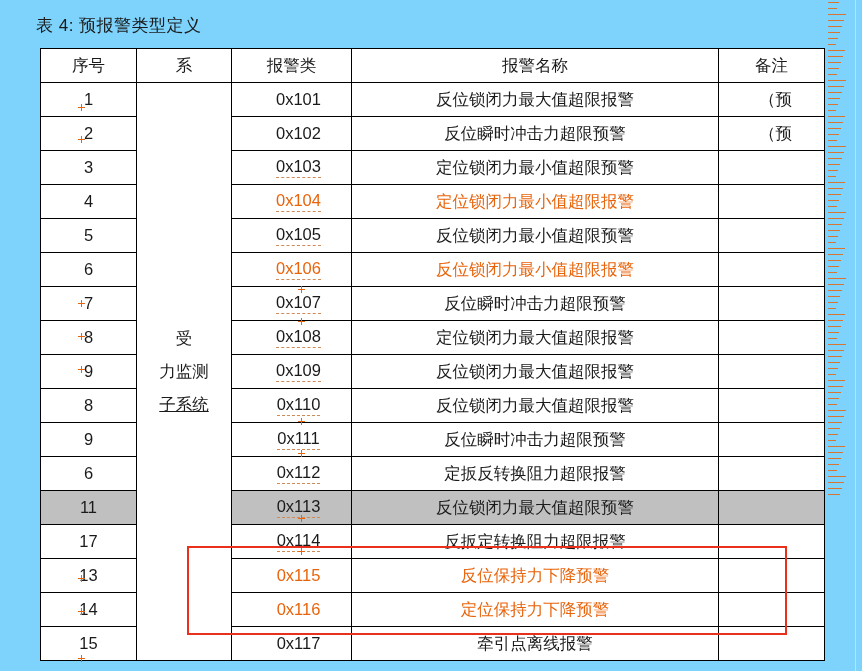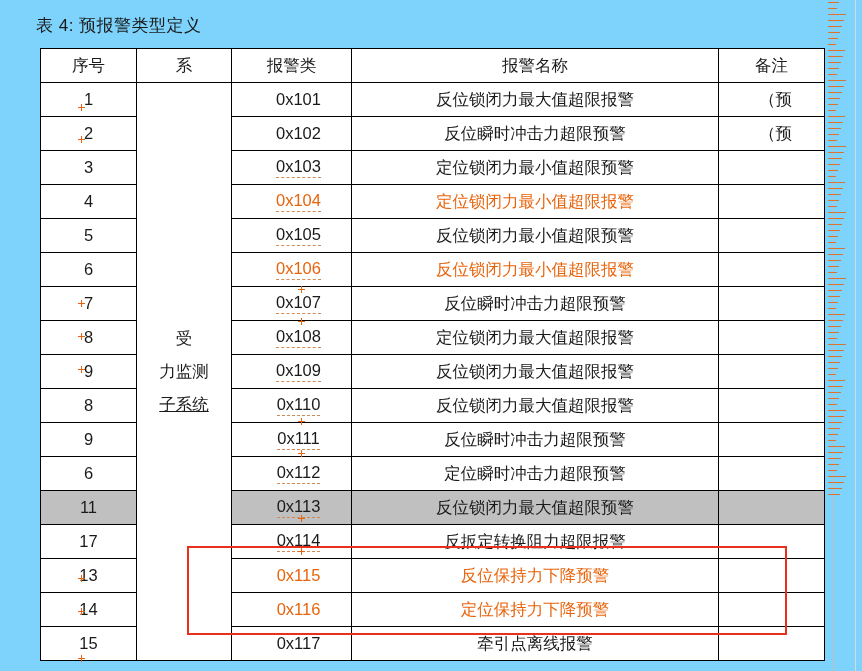--- a/index.html
+++ b/index.html
@@ -244,21 +244,21 @@
         </tr>
         <tr>
           <td>9</td>
           <td class="type-cell"><span class="dashed-under">0x111</span></td>
           <td class="name-cell"><span>反位瞬时冲击力超限预警</span></td>
           <td class="note-cell"><span></span></td>
         </tr>
         <tr>
           <td>6</td>
           <td class="type-cell"><span class="dashed-under">0x112</span></td>
-          <td class="name-cell"><span>定位瞬时冲击力超限预警</span></td>
+          <td class="name-cell"><span>定扳反转换阻力超限报警</span></td>
           <td class="note-cell"><span></span></td>
         </tr>
         <tr class="row-shaded">
           <td>11</td>
           <td class="type-cell"><span class="dashed-under">0x113</span></td>
           <td class="name-cell"><span>反位锁闭力最大值超限预警</span></td>
           <td class="note-cell"><span></span></td>
         </tr>
         <tr>
           <td>17</td>

